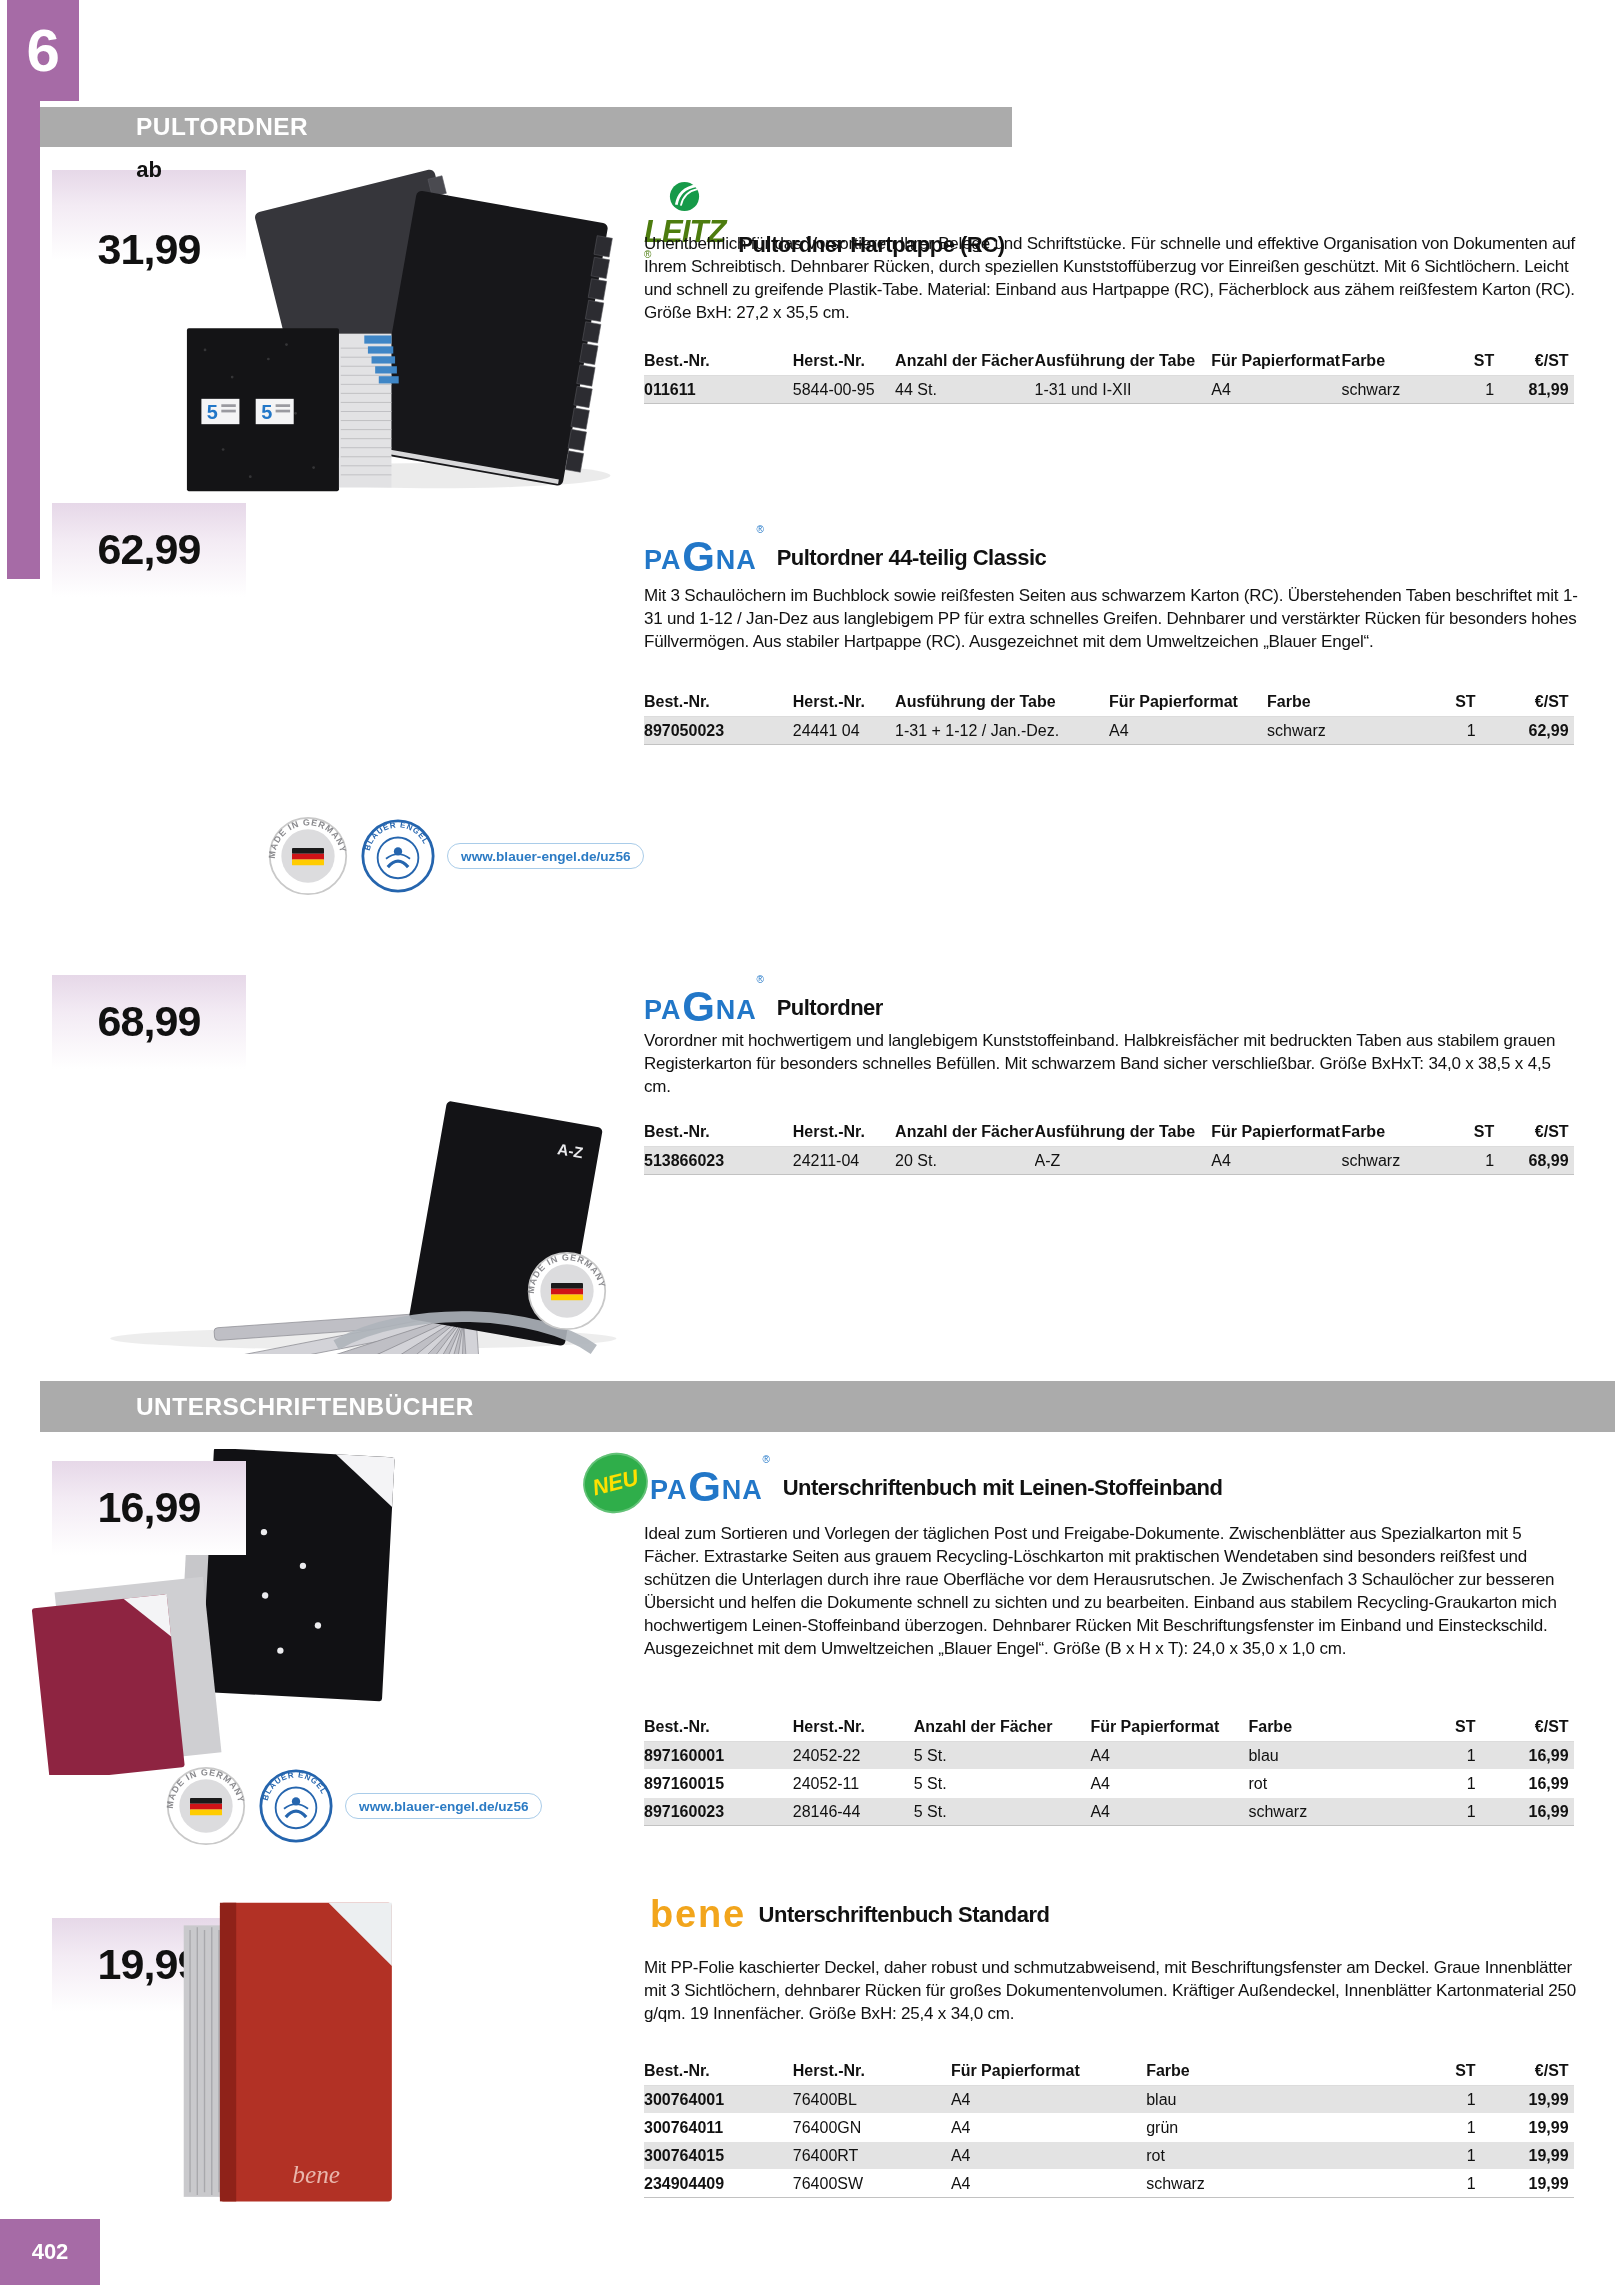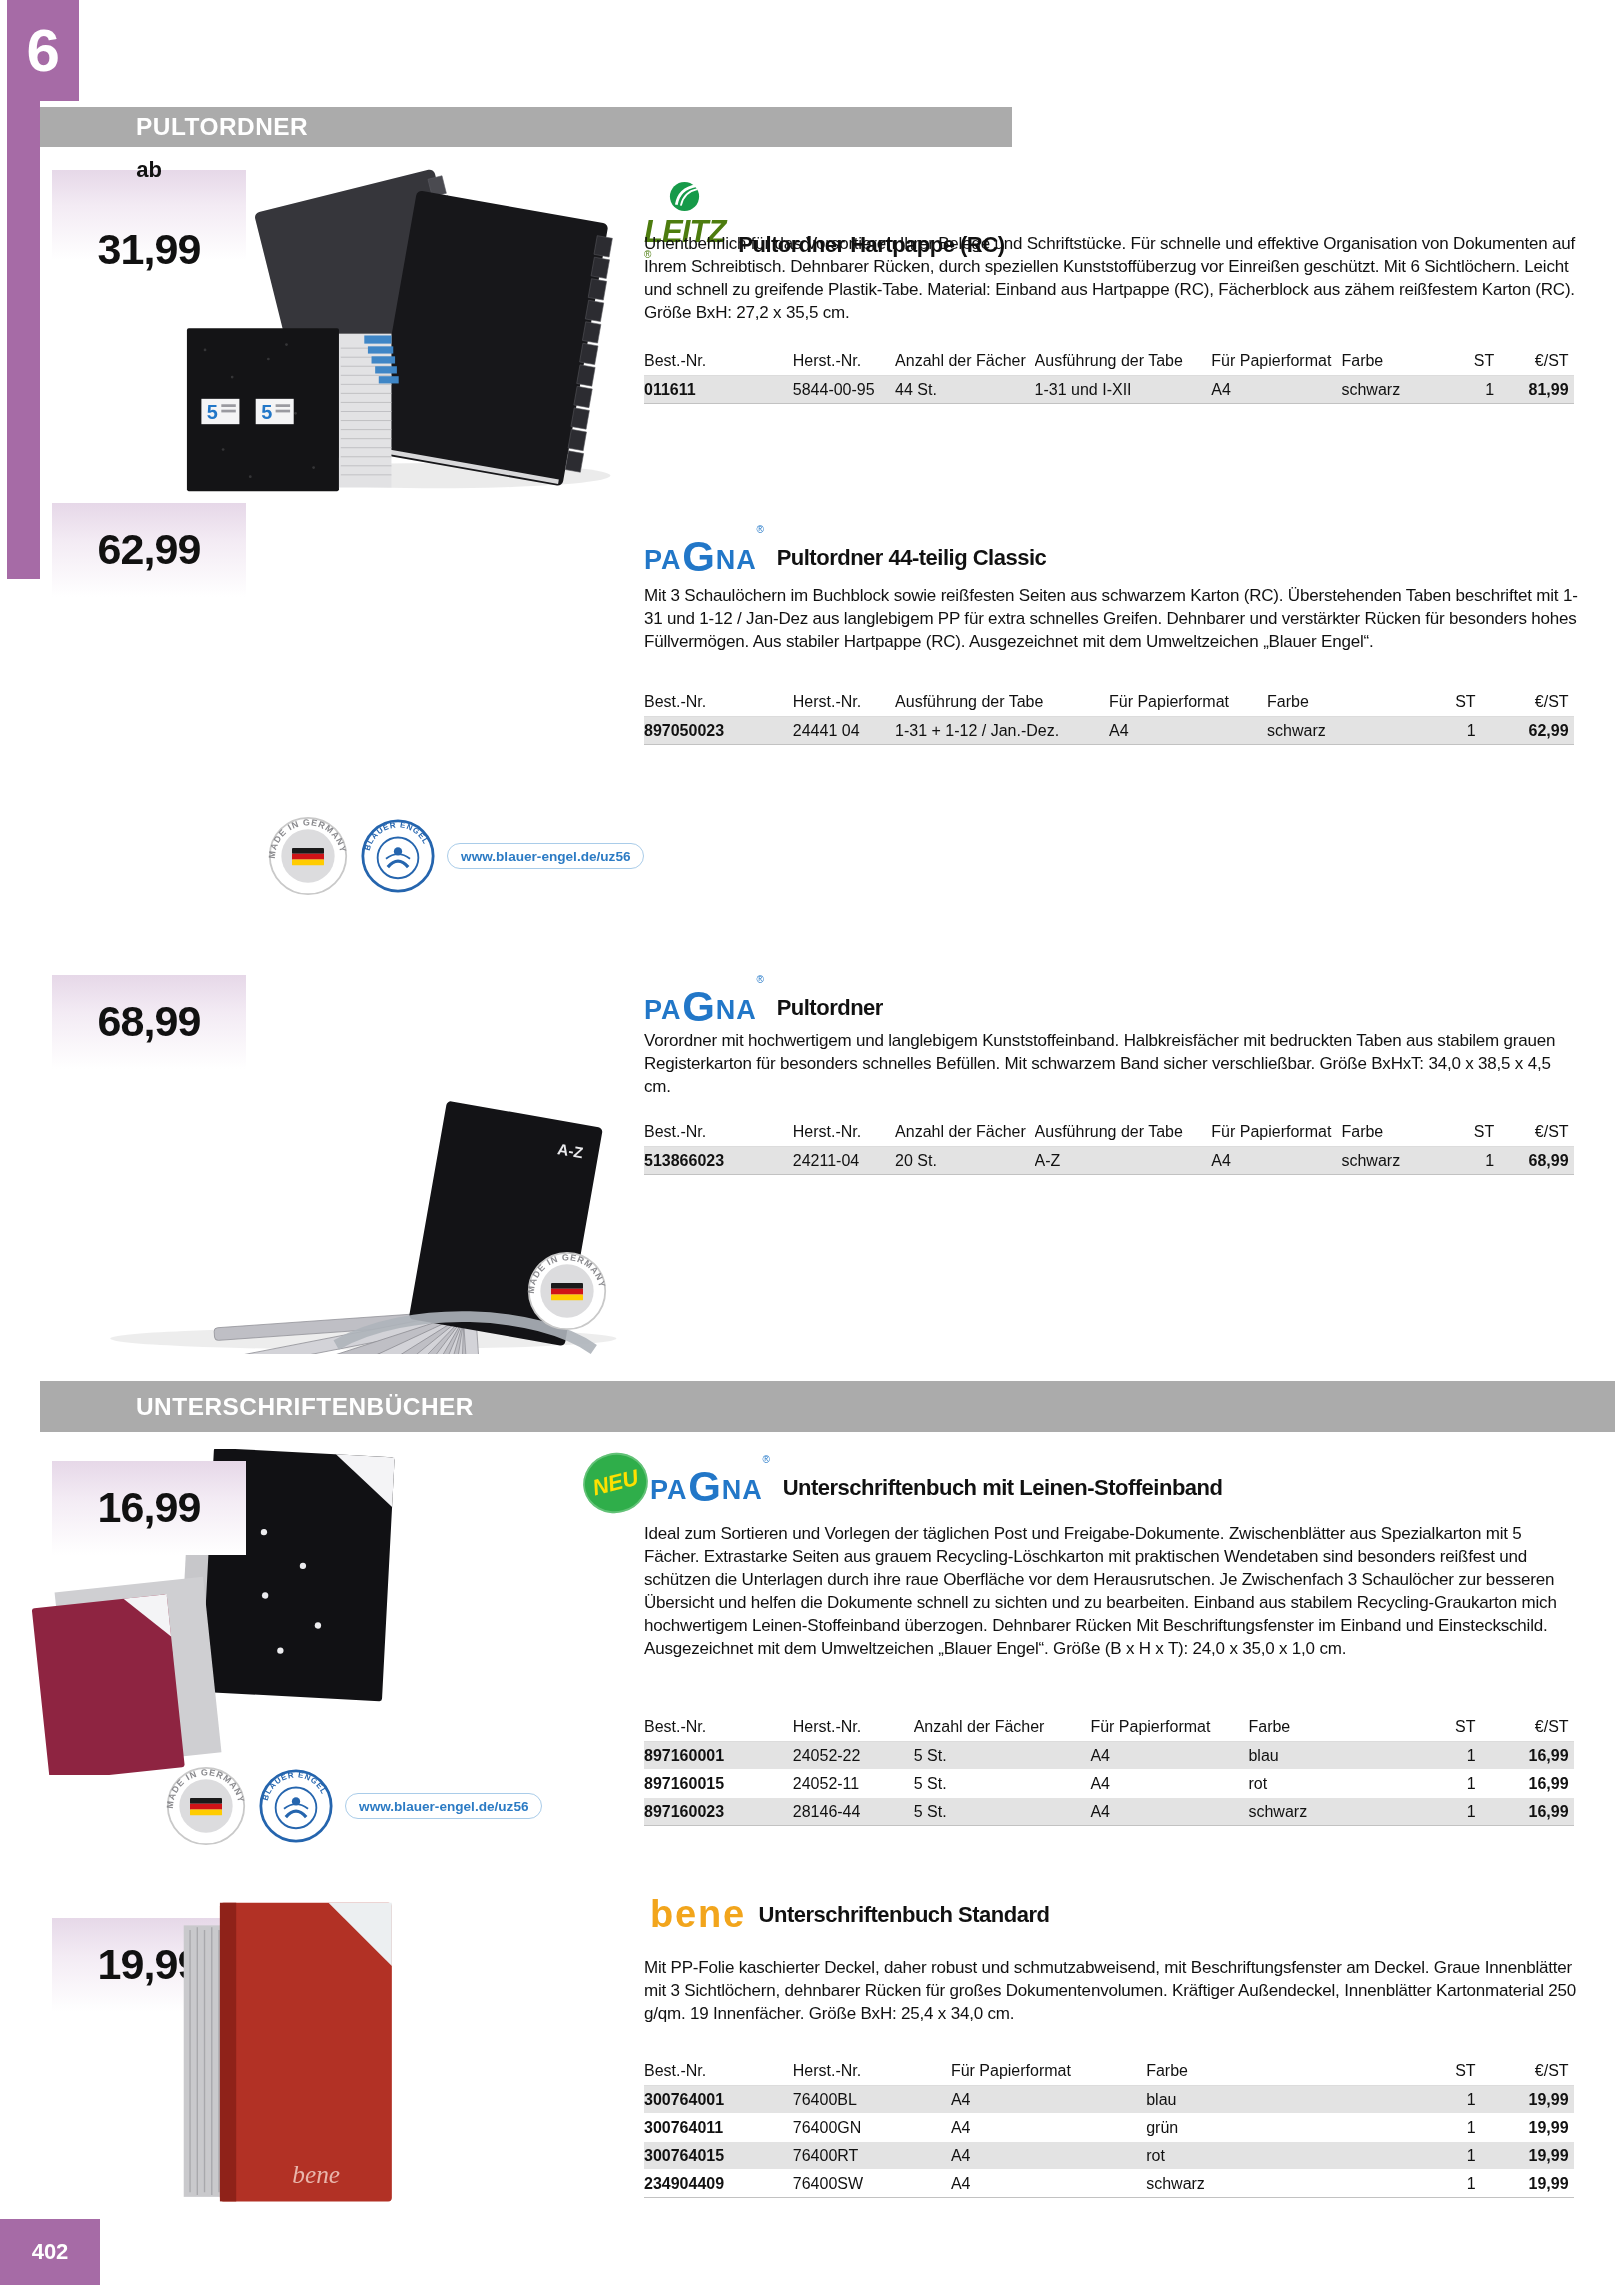--- a/index.html
+++ b/index.html
@@ -40,21 +40,21 @@
   .neu-badge{width:65px;height:60px;background:#2fae4a;border-radius:50%;display:flex;
     align-items:center;justify-content:center;transform:rotate(-14deg);
     box-shadow:inset 0 0 0 1.8px rgba(255,255,255,.25);}
   .neu-text{color:#ffe000;font-weight:900;font-style:italic;font-size:22px;}
 
   .desc{width:934px;font-size:17px;line-height:23px;letter-spacing:-0.2px;}
 
   
   .spec-table{border-collapse:collapse;table-layout:fixed;font-size:16px;width:930px;
     border-bottom:1.8px solid #c2c2c2;}
-  .spec-table th{text-align:left;font-weight:400;padding:2.7px 5.4px 5.4px 0;white-space:nowrap;overflow:hidden;margin-left:20px;}
+  .spec-table th{text-align:left;font-weight:700;padding:2.7px 5.4px 5.4px 0;white-space:nowrap;overflow:hidden;margin-left:20px;}
   .spec-table td{padding:4.5px 5.4px 4.5px 0;white-space:nowrap;overflow:hidden;}
   .spec-table thead tr{border-bottom:1.8px solid #dcdcdc;}
   .spec-table tbody tr{border-top:1.8px solid #fff;}
   .spec-table tbody tr:nth-child(odd){background:#e3e3e3;}
   .spec-table tbody td:first-child,.spec-table tbody td:last-child{font-weight:700;}
   .spec-table th:nth-last-child(-n+2),.spec-table td:nth-last-child(-n+2){text-align:right;}
 
   
   .badges-row{display:flex;align-items:center;gap:12.7px;}
   .pill{border:1.8px solid #a9cce9;border-radius:14.5px;color:#2c7bc4;font-weight:700;

